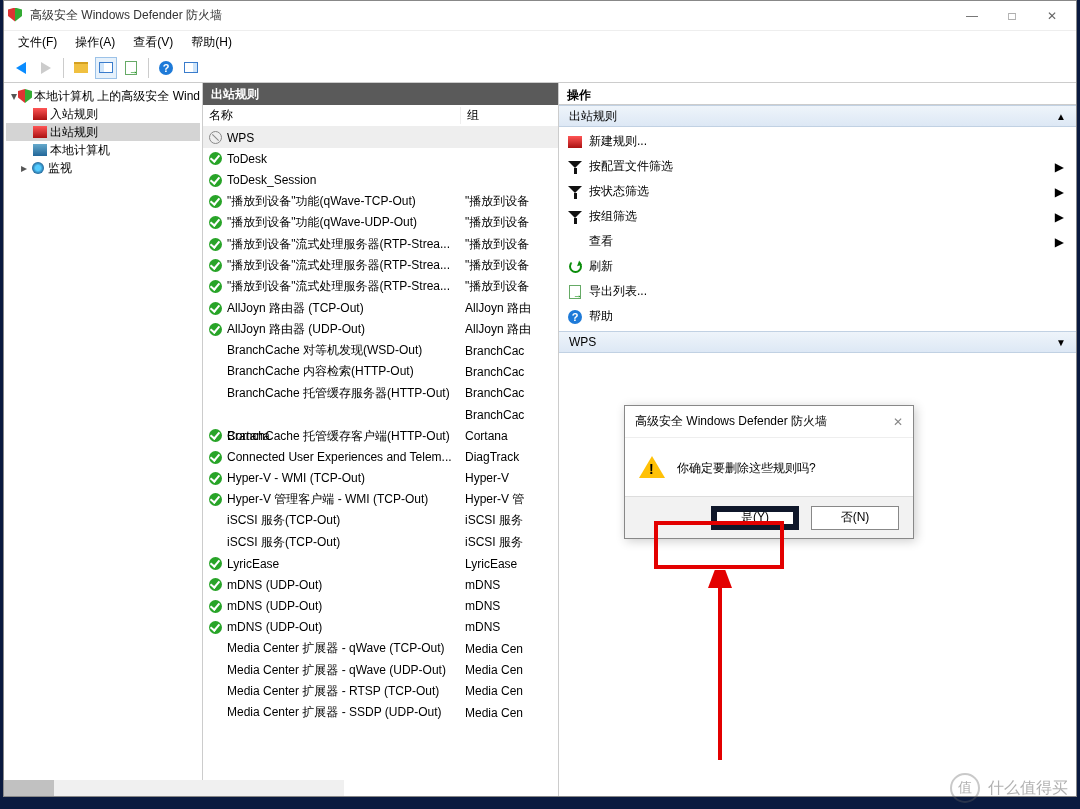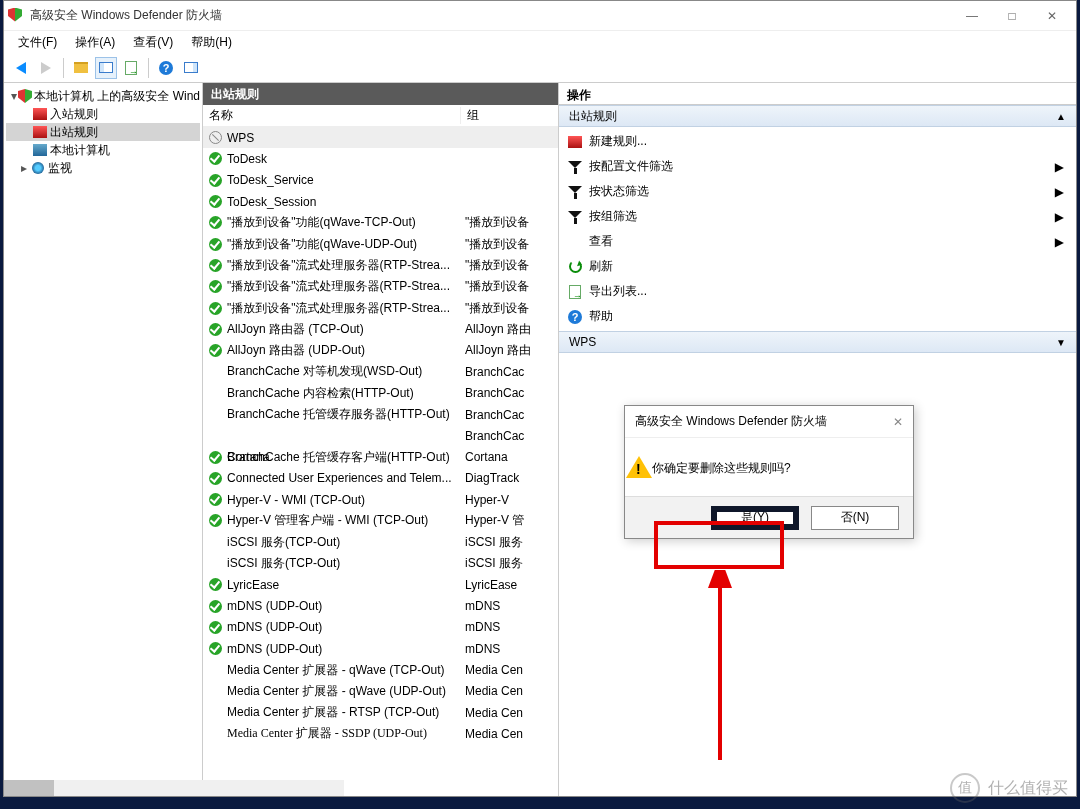--- a/index.html
+++ b/index.html
@@ -49,21 +49,21 @@
   .action-row { height: 25px; display: flex; align-items: center; font-size: 12px; padding: 0 8px; gap: 6px; position: relative; }
   .action-row .ic { width: 16px; height: 16px; display: flex; align-items: center; justify-content: center; }
   .action-row .sub { position: absolute; right: 12px; font-size: 12px; }
   .filter-ic { width: 14px; height: 12px; position: relative; }
   .filter-ic::before { content:""; display:block; width:0;height:0;border-left:7px solid transparent;border-right:7px solid transparent;border-top:7px solid #111; }
   .filter-ic::after { content:""; display:block; width:3px;height:6px;background:#111;margin:auto; }
   .hscroll { position: absolute; bottom: 0; left: 0; height: 16px; background: #f0f0f0; display: flex; }
   .hscroll .thumb { background: #c1c1c1; height: 100%; }
   .dialog { position: absolute; left: 624px; top: 405px; width: 290px; background: #fff; border: 1px solid #888; box-shadow: 2px 2px 10px rgba(0,0,0,0.2); font-size: 12px; }
   .dlg-title { height: 32px; display: flex; align-items: center; justify-content: space-between; padding: 0 10px; border-bottom: 1px solid #eee; }
-  .dlg-body { display: flex; padding: 18px 1px; align-items: flex-start; }
+  .dlg-body { display: flex; padding: 18px 14px; gap: 12px; align-items: flex-start; }
   .warn-ic { width:0;height:0;border-left:13px solid transparent;border-right:13px solid transparent;border-bottom:22px solid #ffc107; position:relative; }
   .warn-ic::after { content:"!"; position:absolute; left:-3px; top:5px; font-weight:bold; font-size:14px; color:#000; }
   .dlg-buttons { height: 42px; background: #f2f2f2; display: flex; align-items: center; justify-content: flex-end; gap: 12px; padding: 0 14px; border-top: 1px solid #ddd; }
   .dlg-btn { width: 88px; height: 24px; border: 1px solid #888; background: #fff; font-size: 12px; display: flex; align-items: center; justify-content: center; }
   .dlg-btn.primary { border: 6px solid #0f172a; }
   .red-box { position: absolute; left: 654px; top: 521px; width: 130px; height: 48px; border: 4px solid #e30000; }
   .red-arrow { position: absolute; left: 660px; top: 570px; pointer-events:none; }
   .watermark { position: absolute; right: 12px; bottom: 6px; color: rgba(100,100,100,0.5); font-size: 16px; display: flex; align-items: center; gap: 8px; }
   .wm-circle { width: 30px; height: 30px; border-radius: 50%; border: 2px solid rgba(100,100,100,0.35); display:flex;align-items:center;justify-content:center; font-size:14px; }
   .shield-ic { width: 14px; height: 14px; background: linear-gradient(90deg,#d33 50%,#3a3 50%); clip-path: polygon(50% 0, 100% 15%, 100% 60%, 50% 100%, 0 60%, 0 15%); }
@@ -182,27 +182,20 @@
             <span class="ic">
               <div class="check"></div>
             </span>
             <span class="n">ToDesk</span>
             <span class="g"></span>
           </div>
           <div class="rule-row">
             <span class="ic">
               <div class="check"></div>
             </span>
-            <span class="n">ToDesk_Service</span>
-            <span class="g"></span>
-          </div>
-          <div class="rule-row">
-            <span class="ic">
-              <div class="check"></div>
-            </span>
             <span class="n">ToDesk_Session</span>
             <span class="g"></span>
           </div>
           <div class="rule-row">
             <span class="ic">
               <div class="check"></div>
             </span>
             <span class="n">"播放到设备"功能(qWave-TCP-Out)</span>
             <span class="g">"播放到设备</span>
           </div>
@@ -344,21 +337,21 @@
             <span class="n" style="padding-left: 0px;">Media Center 扩展器 - qWave (UDP-Out)</span>
             <span class="g">Media Cen</span>
           </div>
           <div class="rule-row">
             <span class="ic"></span>
             <span class="n" style="padding-left: 0px;">Media Center 扩展器 - RTSP (TCP-Out)</span>
             <span class="g">Media Cen</span>
           </div>
           <div class="rule-row">
             <span class="ic"></span>
-            <span class="n" style="padding-left: 0px; font-family: Liberation Serif, serif;">Media Center 扩展器 - SSDP (UDP-Out)</span>
+            <span class="n" style="padding-left: 0px;">Media Center 扩展器 - SSDP (UDP-Out)</span>
             <span class="g">Media Cen</span>
           </div>
         </div>
       <div class="hscroll" style="width:340px;">
           <div class="thumb" style="width:50px;"></div>
         </div>
     </div>
 
     <div class="right">
       <div class="right-header">操作</div>

